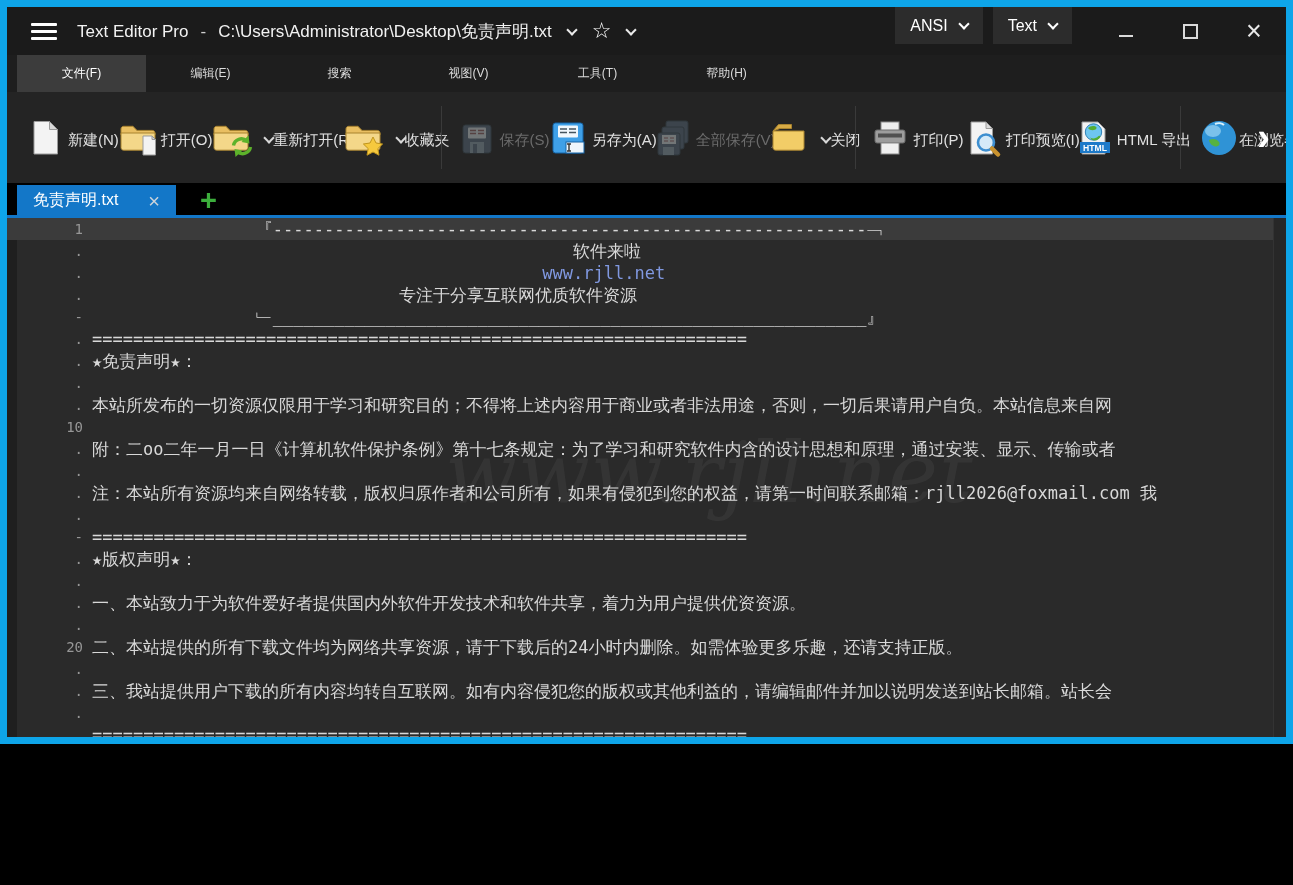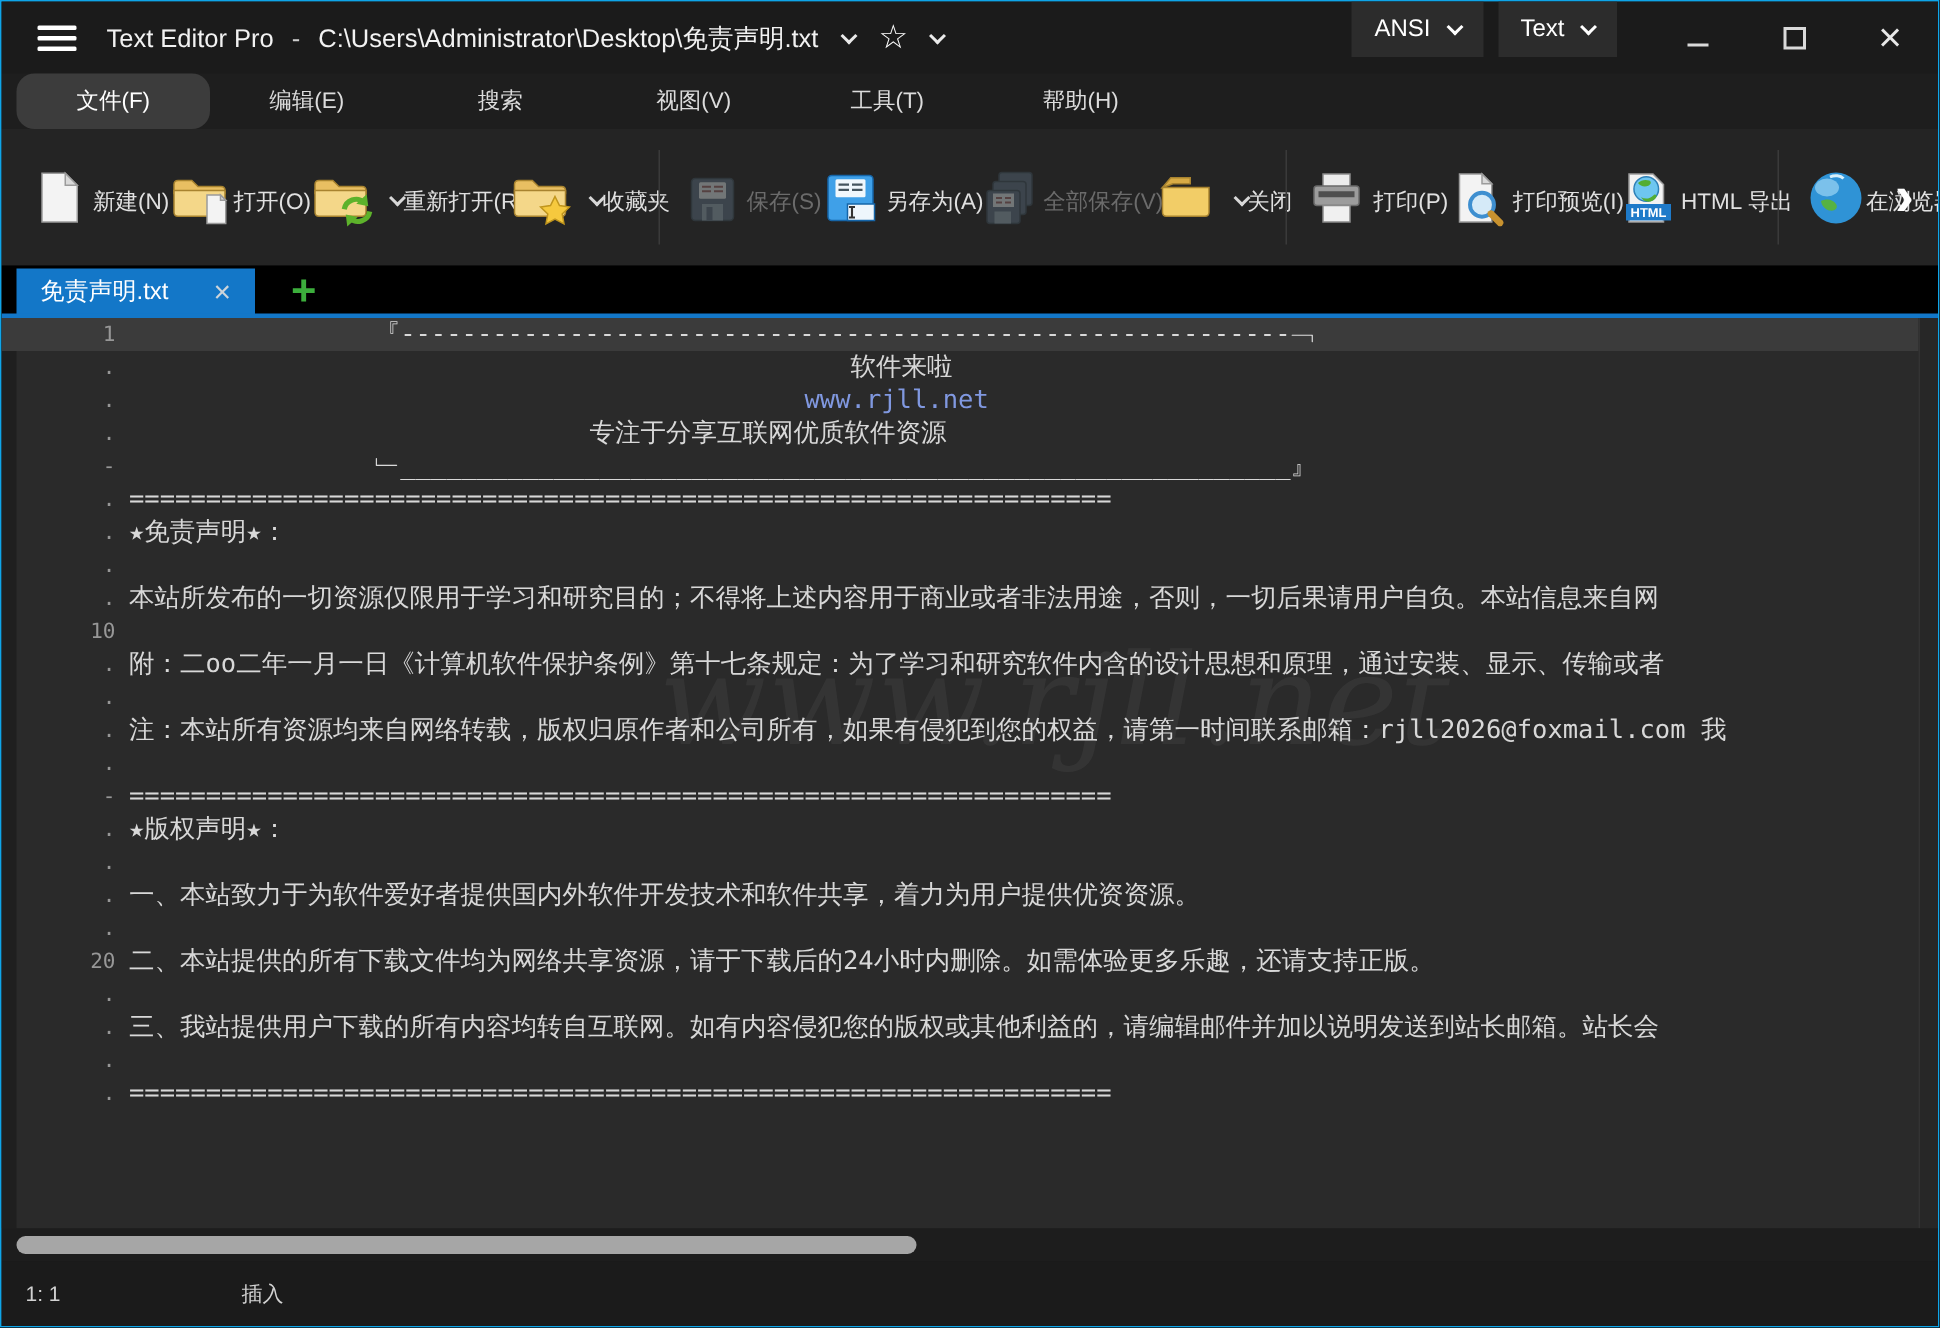--- a/index.html
+++ b/index.html
@@ -1,17 +1,17 @@
 <!DOCTYPE html>
 <html><head>
 <meta charset="utf-8">
 <style>
   * { margin:0; padding:0; box-sizing:border-box; }
   body { font-family:"Liberation Sans", sans-serif; background:#000; }
-  .win { width:1293px; height:885px; border:1px solid #0ea5e9; background:#1b1b1b;
+  .win { width:1293px; height:744px; border:7px solid #0ea5e9; background:#1b1b1b;
          display:flex; flex-direction:column; overflow:hidden; position:relative; }
 
   
   .titlebar { height:48px; background:#1b1b1b; display:flex; align-items:center; flex:0 0 48px; }
   .burger { margin:0 20px 0 24px; cursor:pointer; }
   .burger span { display:block; width:26px; height:3px; background:#fff; border-radius:1px; margin:4px 0; }
   .ttl { font-size:17px; color:#f2f2f2; white-space:nowrap; }
   .ttl .sep { margin:0 12px; color:#cfcfcf; }
   .chv { display:inline-block; width:8px; height:8px; border-right:2px solid currentColor;
          border-bottom:2px solid currentColor; transform:rotate(45deg); margin-top:-3px; }
@@ -22,21 +22,21 @@
   .encbox { margin-left:auto; }
   .typebox { margin-left:10px; }
   .winbtns { display:flex; margin-left:22px; height:100%; }
   .wbtn { width:64px; display:flex; align-items:center; justify-content:center; cursor:pointer; }
   .minbar { width:14px; height:2px; background:#dadada; margin-top:10px; }
   .maxbox { width:15px; height:15px; border:2px solid #dadada; }
   .closex { font-size:27px; color:#e8e8e8; line-height:1; }
 
   
   .menubar { height:37px; background:#1e1e1e; display:flex; padding-left:10px; flex:0 0 37px; }
-  .mtab { width:129px; text-align:center; line-height:37px; font-size:15px; color:#dcdcdc; cursor:pointer;border-radius:12px; }
+  .mtab { width:129px; text-align:center; line-height:37px; font-size:12px; color:#dcdcdc; cursor:pointer; }
   .mtab.active { background:#3c3c3c; color:#fff; }
 
   
   .toolbar { height:91px; background:#242424; position:relative; overflow:hidden; flex:0 0 91px; }
   .titems { display:flex; padding:4px 0 0 8px; height:100%; }
   .titem { display:flex; flex-direction:row; align-items:center; padding:2px 9px; min-width:86px; cursor:pointer; }
   .ticonrow { display:flex; align-items:center; height:54px; }
   .ticon { width:44px; height:44px; display:inline-block; }
   .tchv { margin-left:11px; color:#d8d8d8; }
   .tlabel { font-size:15px; color:#e0e0e0; margin-top:1px; white-space:nowrap; }

